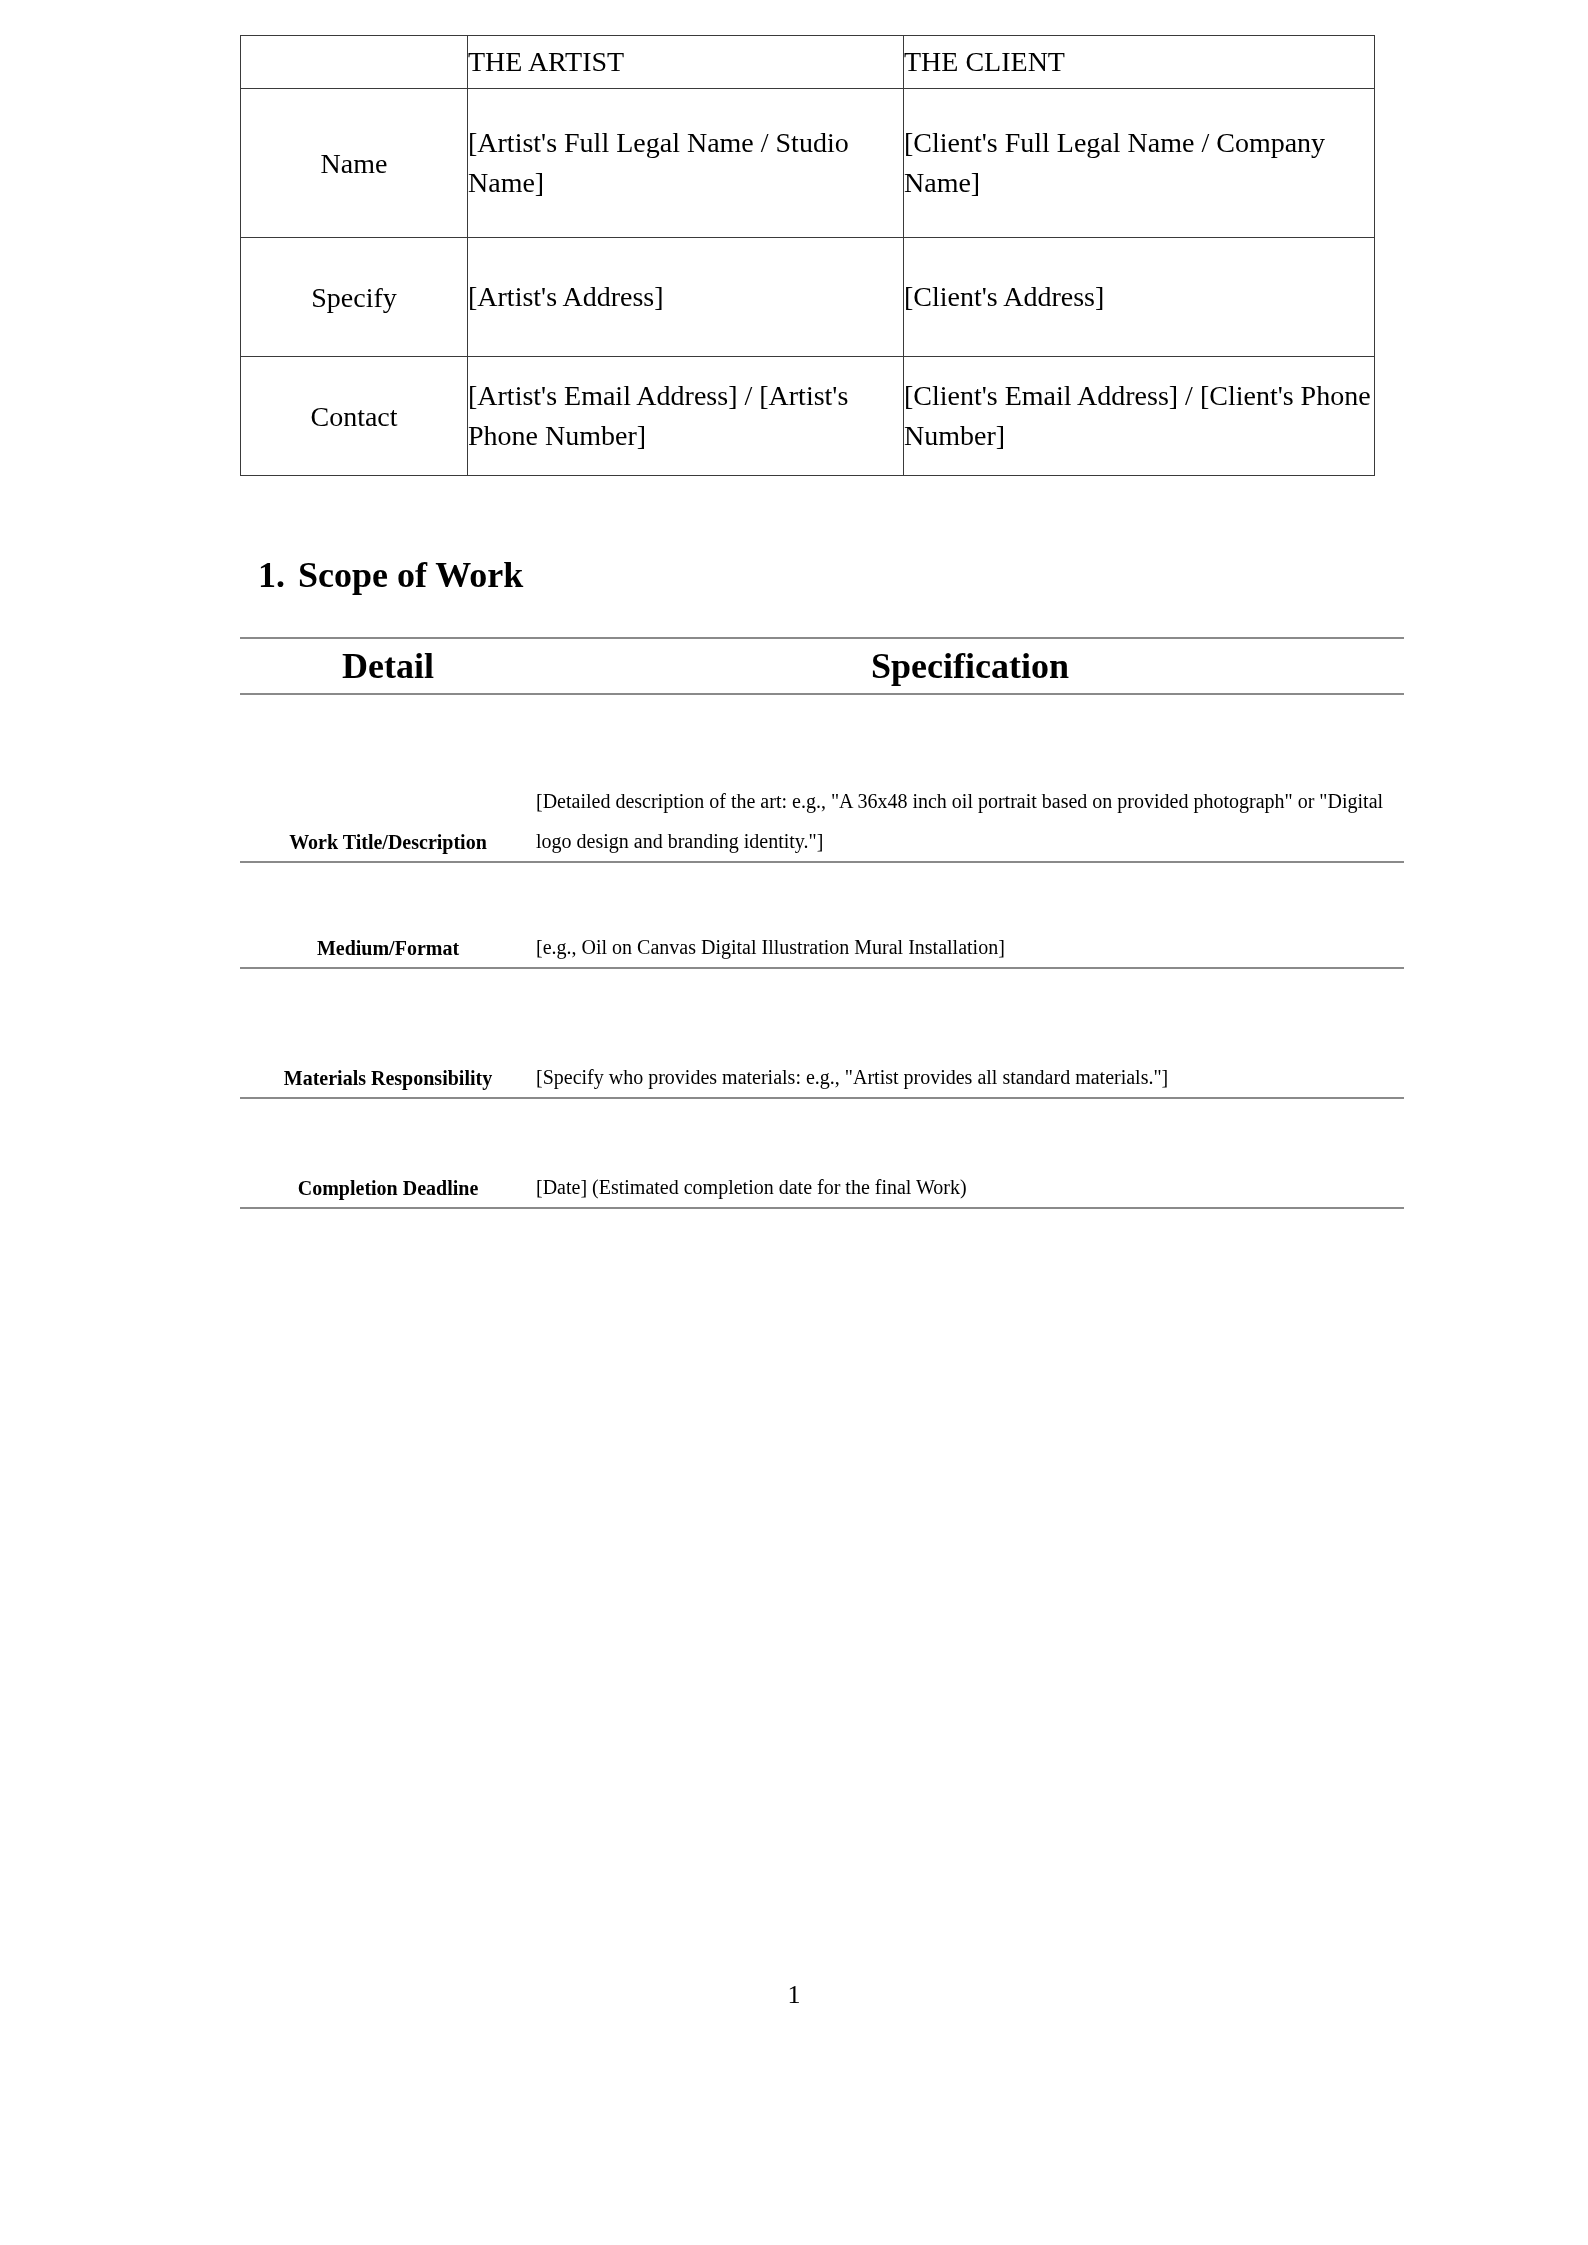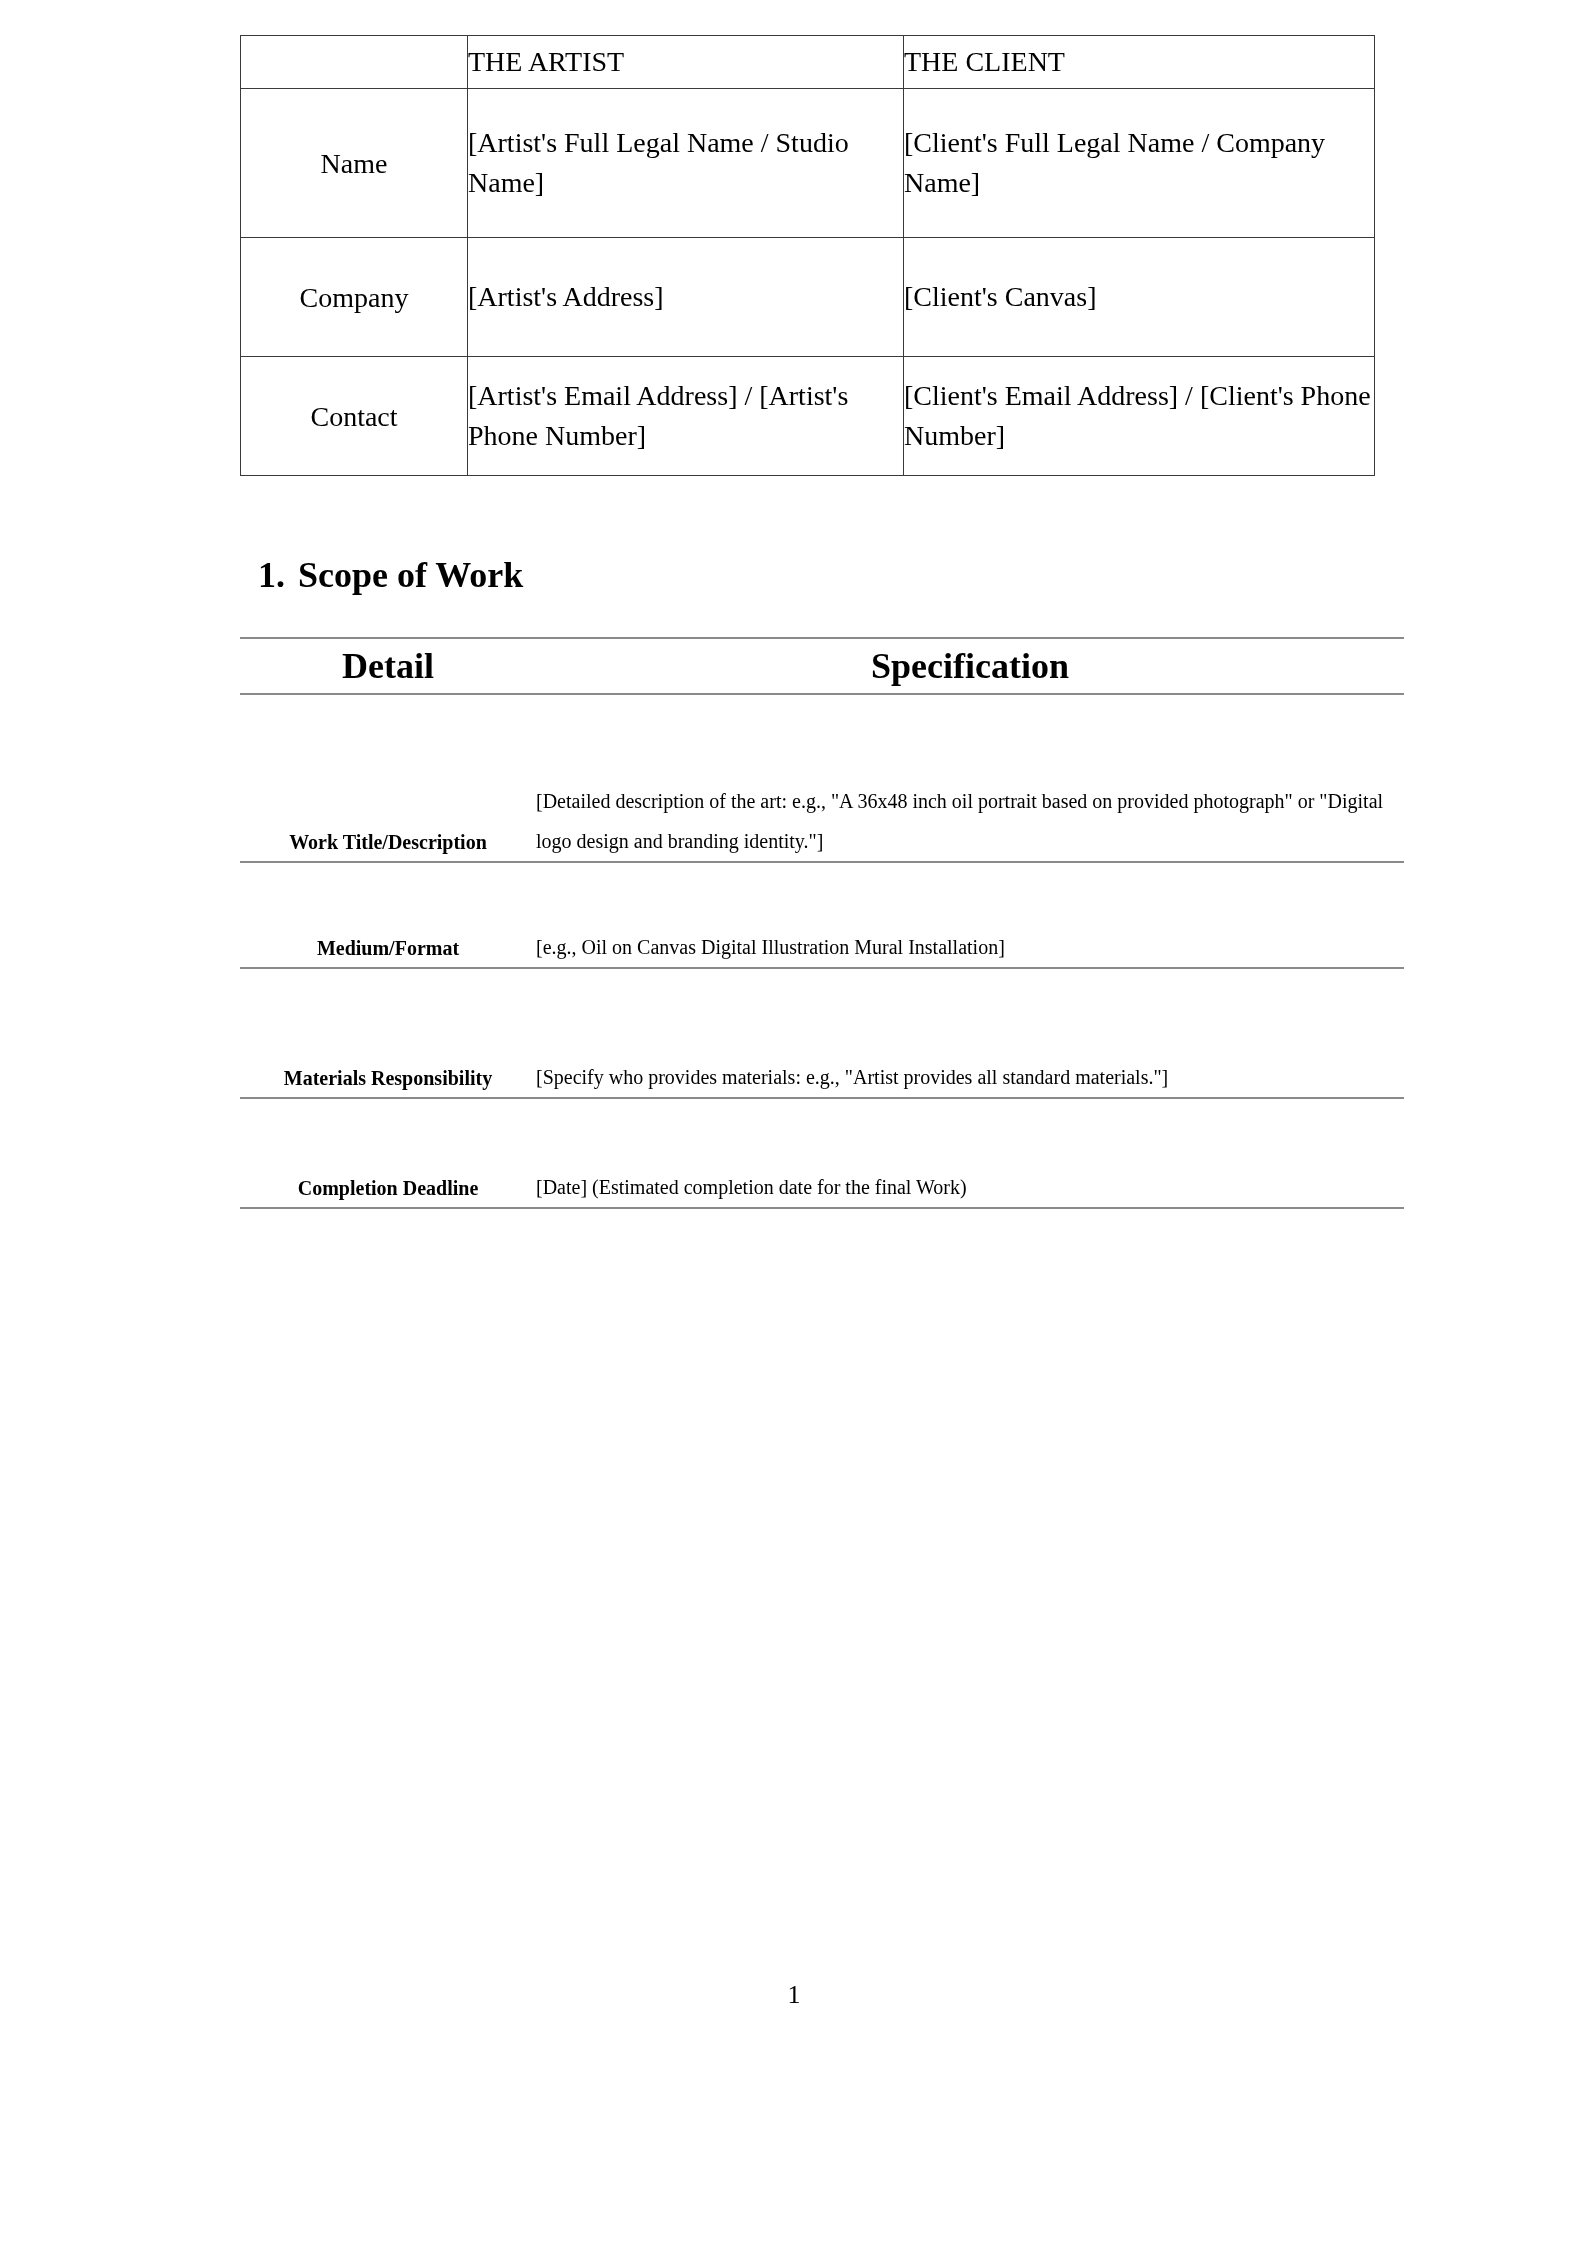--- a/index.html
+++ b/index.html
@@ -190,23 +190,23 @@
             <th>THE CLIENT</th>
           </tr>
         </thead>
         <tbody>
           <tr class="r-name">
             <td class="row-label">Name</td>
             <td class="row-value">[Artist's Full Legal Name / Studio Name]</td>
             <td class="row-value">[Client's Full Legal Name / Company Name]</td>
           </tr>
           <tr class="r-address">
-            <td class="row-label">Company</td>
+            <td class="row-label">Specify</td>
             <td class="row-value">[Artist's Address]</td>
-            <td class="row-value">[Client's Canvas]</td>
+            <td class="row-value">[Client's Address]</td>
           </tr>
           <tr class="r-contact">
             <td class="row-label">Contact</td>
             <td class="row-value">[Artist's Email Address] / [Artist's Phone Number]</td>
             <td class="row-value">[Client's Email Address] / [Client's Phone Number]</td>
           </tr>
         </tbody>
       </table>
     </div>
 

